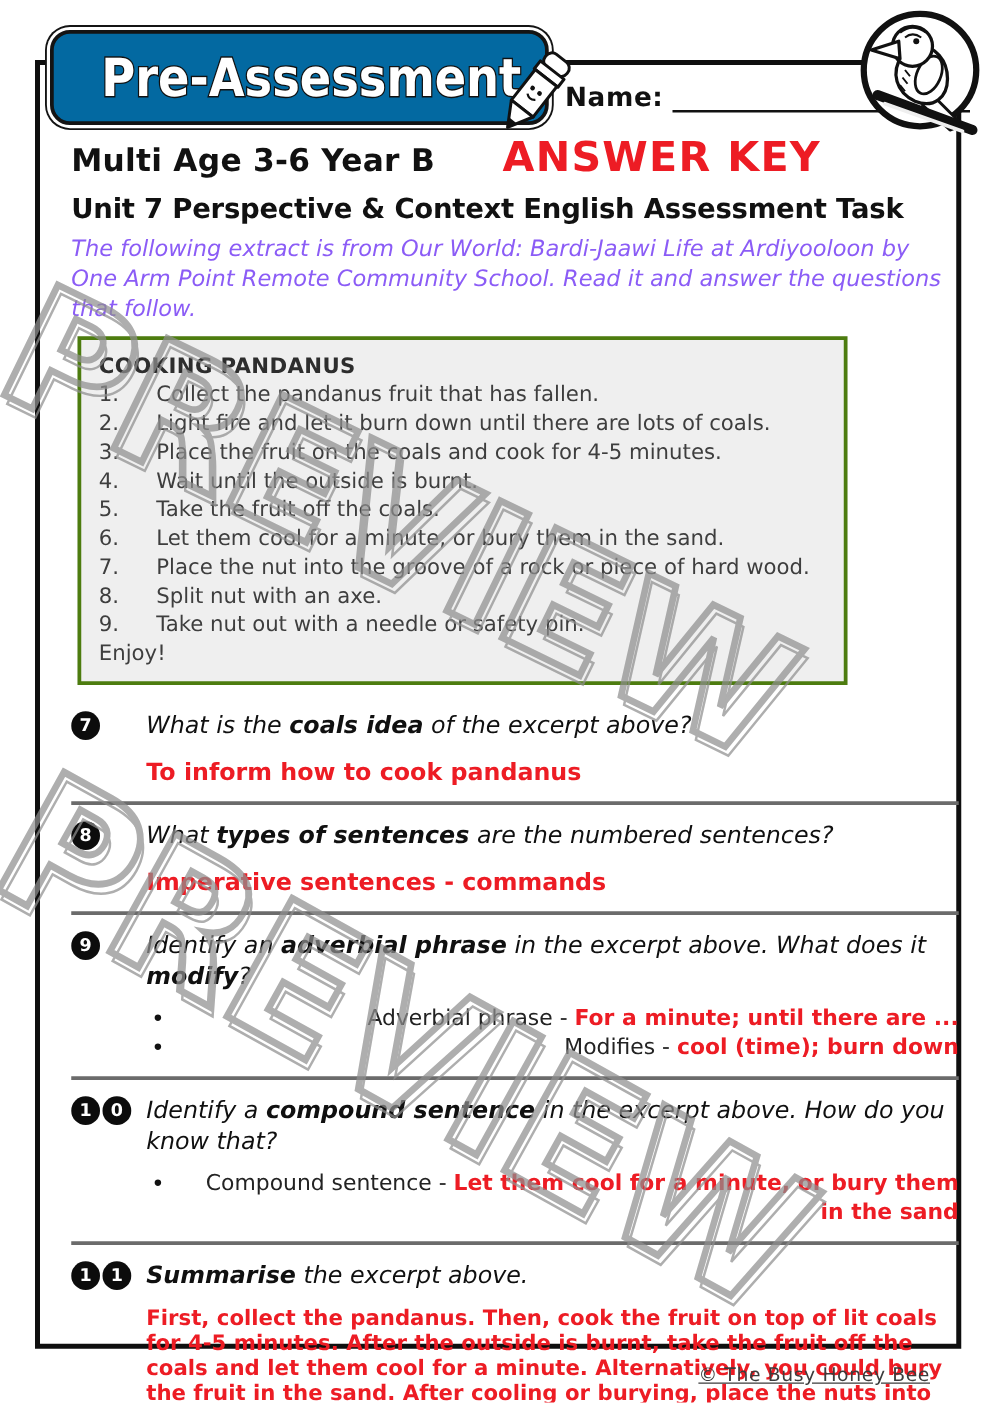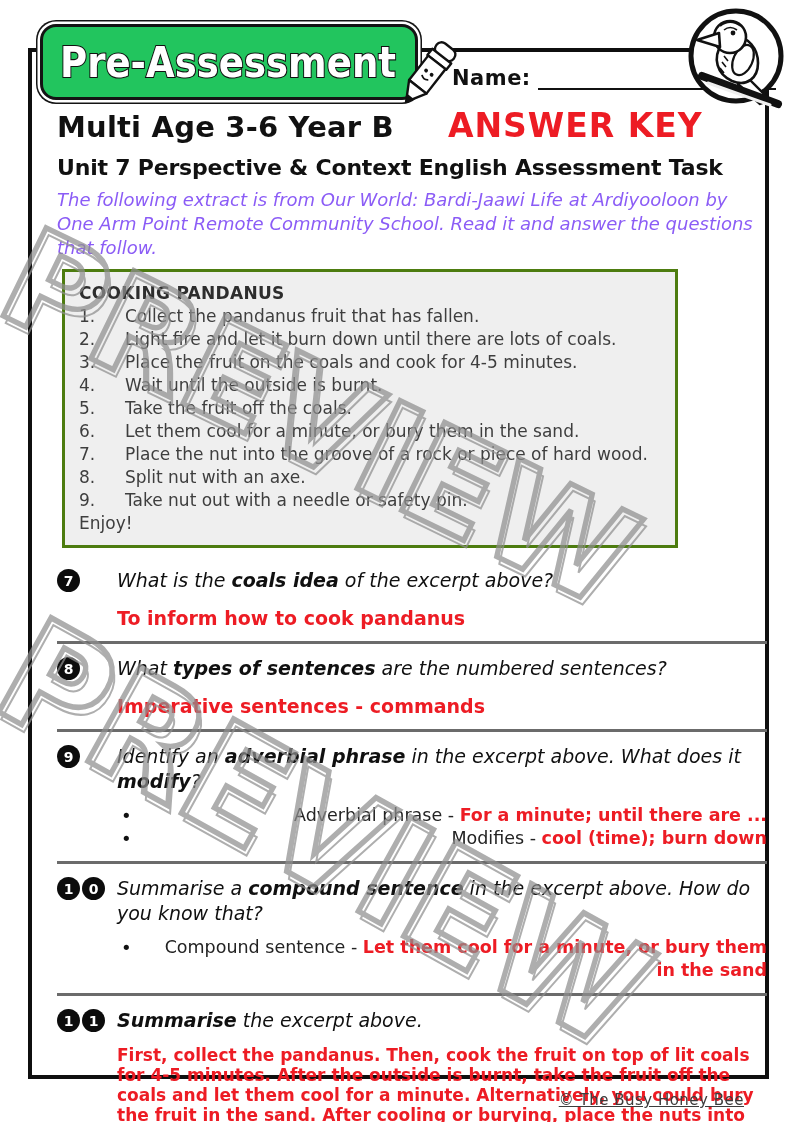--- a/index.html
+++ b/index.html
@@ -5,34 +5,34 @@
   html,body{margin:0;padding:0;}
   body{
     width:794px;height:1122px;position:relative;background:#ffffff;
     font-family:"DejaVu Sans","Liberation Sans",sans-serif;
     overflow:hidden;color:#111;
   }
   
   .frame{position:absolute;left:28px;top:48px;width:741px;height:1031px;
     border:4px solid #0f0f0f;box-sizing:border-box;z-index:1;}
   
-  .banner{position:absolute;left:40px;top:24px;width:372px;height:70px;background:#22c55e;
+  .banner{position:absolute;left:40px;top:24px;width:372px;height:70px;background:#0369a1;
     border:3px solid #141414;border-radius:16px;z-index:4;display:flex;align-items:center;
-    justify-content:center;box-shadow:0 0 0 2.5px #ffffff,0 0 0 4px #141414;}
+    justify-content:center;box-shadow:0 0 0 2.5px #ffffff,0 0 0 4px #141414;padding-left:21px;}
   .pencil{position:absolute;left:390px;top:34px;z-index:5;}
   
   .name-row{position:absolute;left:452px;top:64px;z-index:4;display:flex;align-items:flex-end;}
   .name-label{font-size:21px;font-weight:600;letter-spacing:.5px;}
   .name-line{width:238px;border-bottom:2.5px solid #111;height:24px;margin-left:7px;}
   
   .bird{position:absolute;left:684px;top:4px;z-index:5;}
   
   .content{position:absolute;left:57px;top:106px;width:710px;z-index:2;}
   .course-row{display:flex;align-items:baseline;gap:54px;}
-  .course{font-size:29px;font-weight:700;letter-spacing:.2px;}
+  .course{font-size:25px;font-weight:700;letter-spacing:.2px;}
   .answer-key{font-size:33px;font-weight:800;color:#ed1c24;letter-spacing:1px;}
   .page-title{font-size:22px;font-weight:800;margin-top:10px;white-space:nowrap;letter-spacing:-0.2px;}
   .intro{font-style:italic;font-size:18px;line-height:24px;margin-top:8px;color:#8b5cf6;}
   
   .excerpt{margin-top:9px;margin-left:5px;width:616px;box-sizing:border-box;
     border:3px solid #4d7c0f;background:#efefef;padding:9px 14px 10px 14px;}
   .ex-title{font-size:17px;font-weight:700;color:#2d2d2d;line-height:24px;letter-spacing:.3px;}
   .step{display:flex;line-height:23px;font-size:17px;color:#3e3e3e;}
   .step-num{width:46px;flex:0 0 46px;}
   .step-text{flex:1;}
@@ -191,21 +191,21 @@
         <li><span class="b-label">Modifies - </span><span class="b-answer">cool (time); burn down</span></li>
       </ul>
     </section>
 
     <section class="q-block sep">
       <div class="q-head">
         <span class="badges">
             <span class="badge">1</span>
             <span class="badge">0</span>
           </span>
-        <p class="q-text"><span>Summarise a </span><b>compound sentence</b><span> in the excerpt above. How do you know that?</span></p>
+        <p class="q-text"><span>Identify a </span><b>compound sentence</b><span> in the excerpt above. How do you know that?</span></p>
       </div>
       <ul class="bullets">
         <li><span class="b-label">Compound sentence - </span><span class="b-answer">Let them cool for a minute, or bury them in the sand</span></li>
       </ul>
     </section>
 
     <section class="q-block">
       <div class="q-head">
         <span class="badges">
             <span class="badge">1</span>

